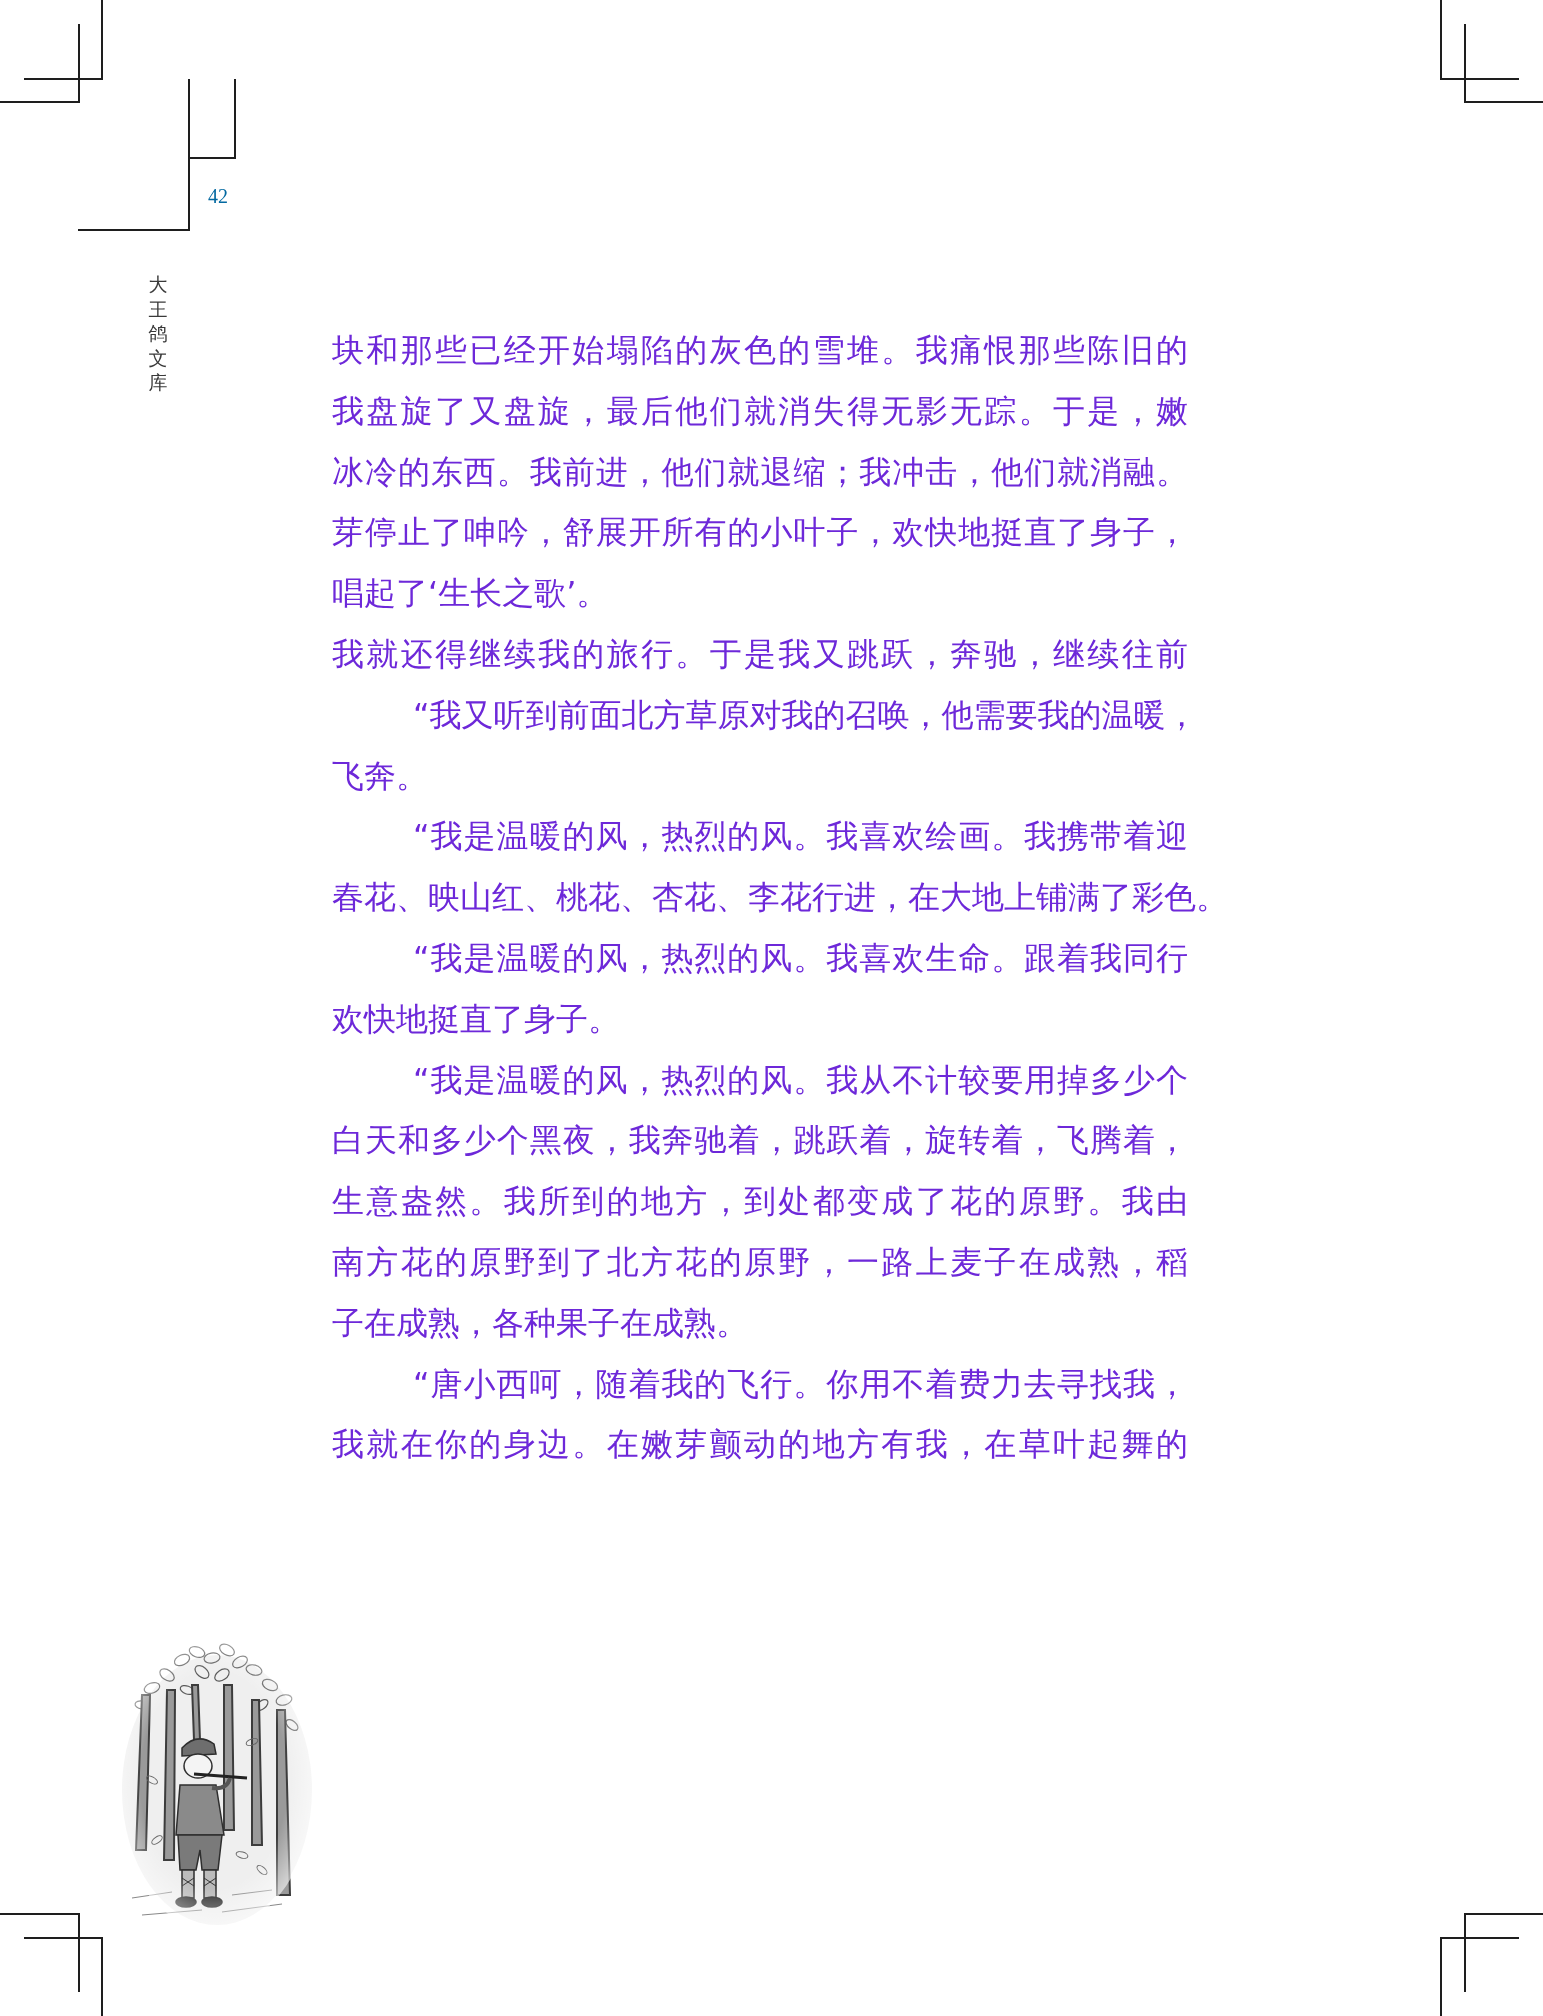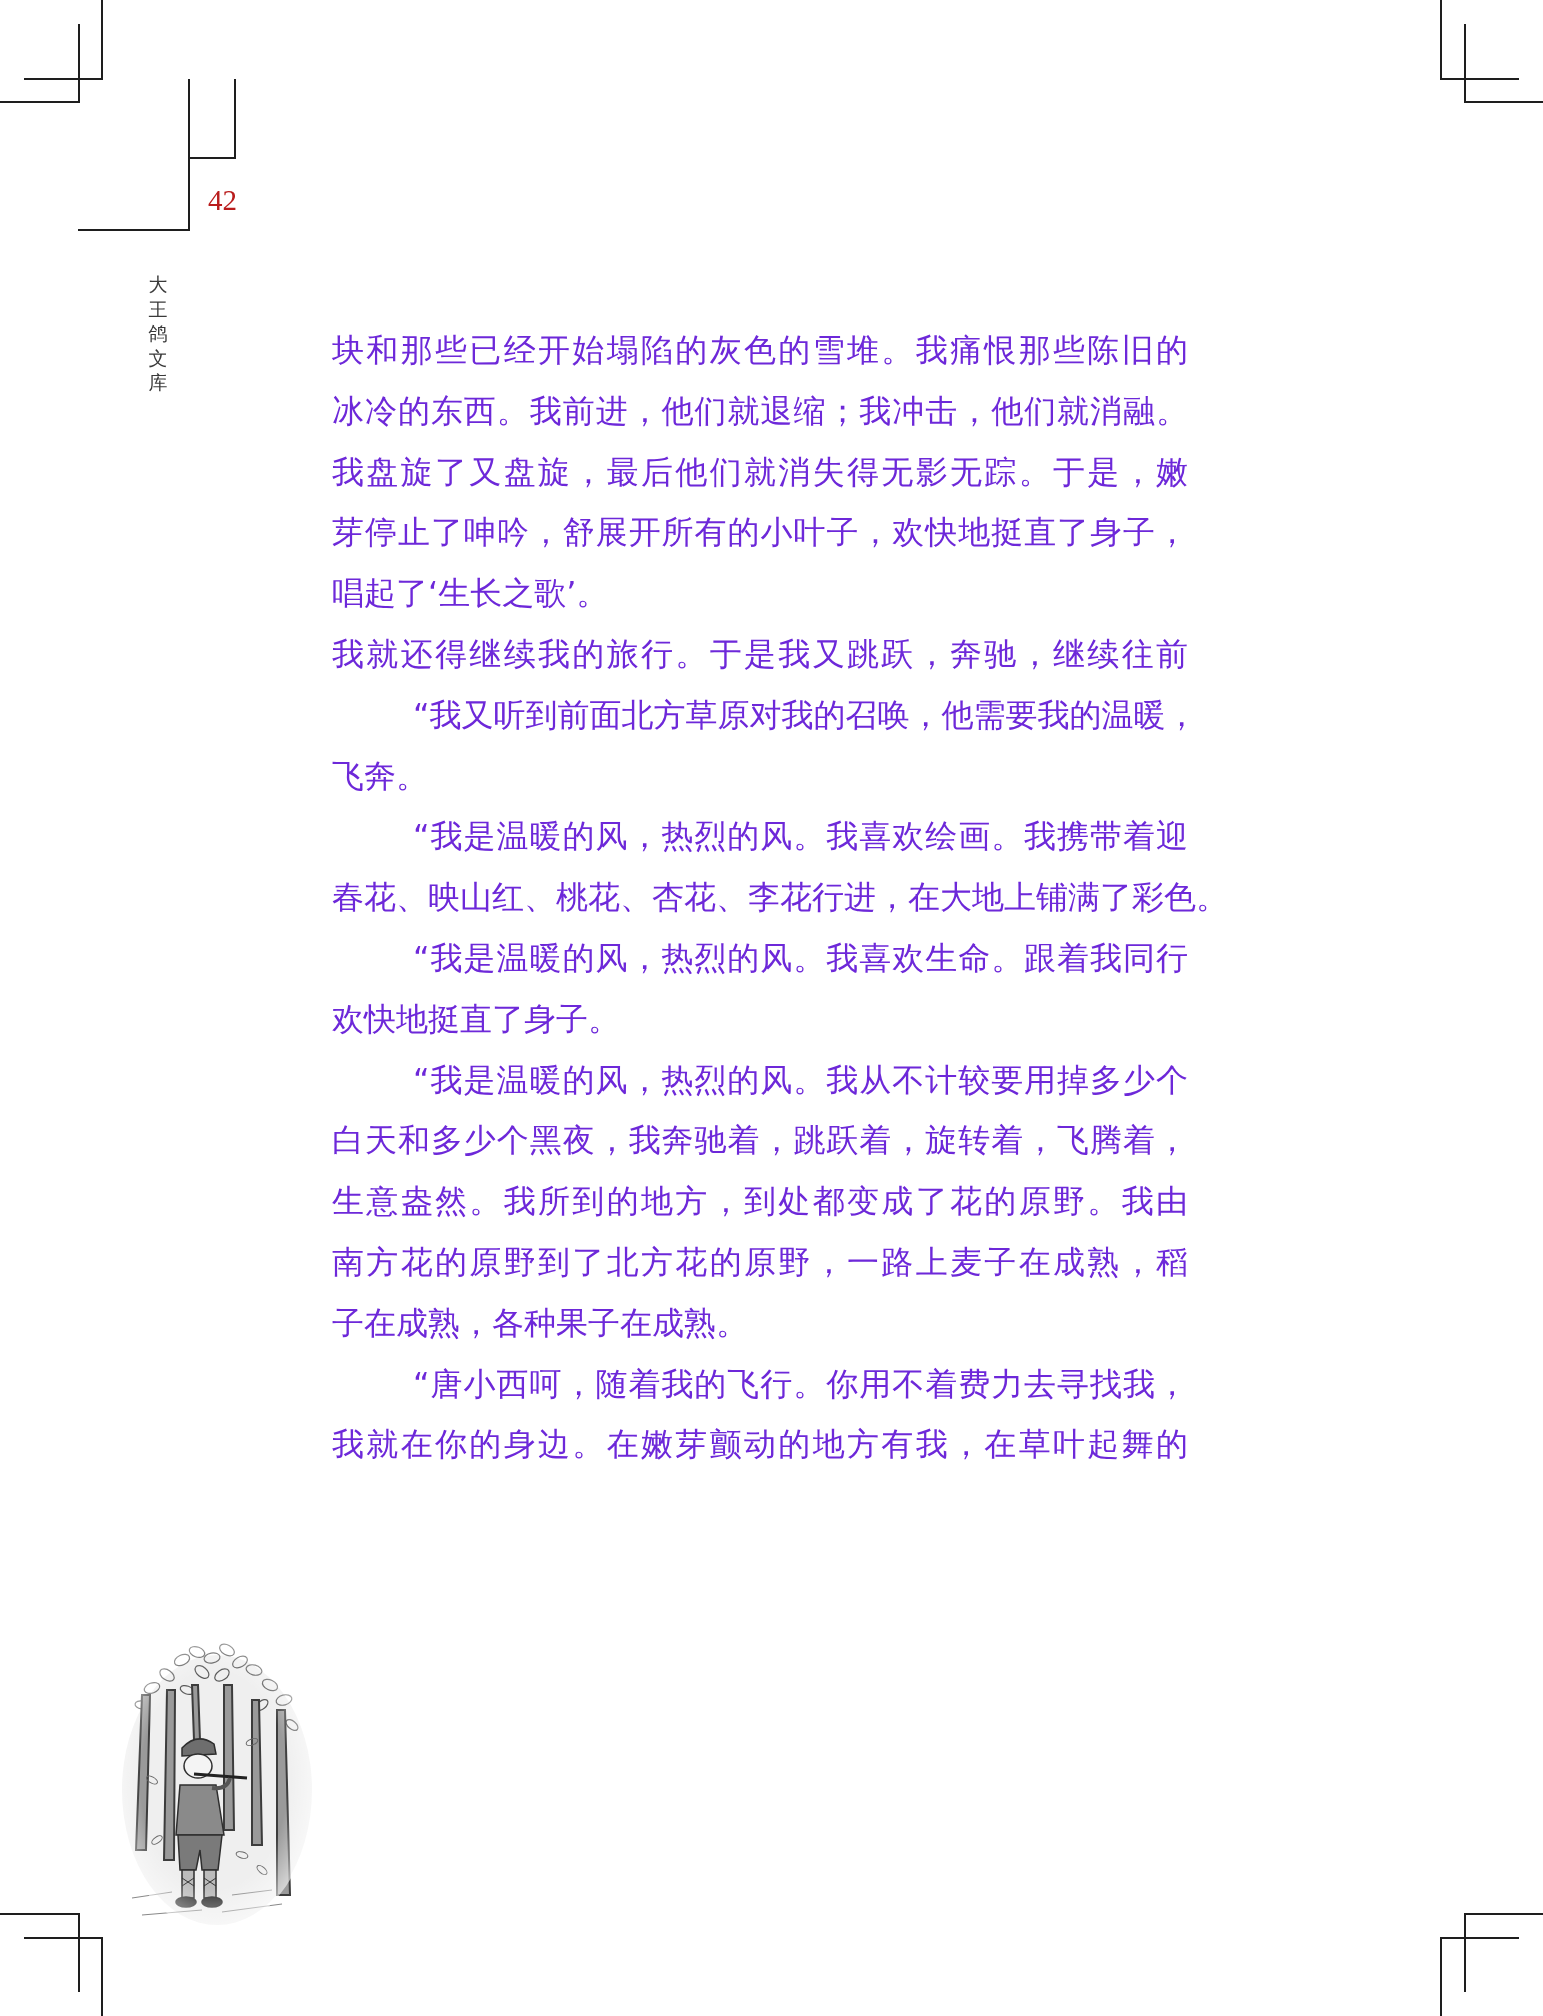--- a/index.html
+++ b/index.html
@@ -12,22 +12,22 @@
     color: #2a2a2a;
   }
   .mark { position: absolute; background: #1e1e1e; }
   .h { height: 2px; }
   .v { width: 2px; }
 
   .page-number {
     position: absolute;
     left: 208px; top: 186px;
     font-family: "Liberation Serif", "DejaVu Serif", serif;
-    font-size: 29px;
-    color: #b91c1c;
+    font-size: 20px;
+    color: #0369a1;
     letter-spacing: 0px;
     line-height: 1;
   }
   .series-label {
     position: absolute;
     left: 146px; top: 272px;
     width: 24px;
     font-family: "DejaVu Sans", sans-serif;
     font-size: 19px;
     line-height: 24.5px;
@@ -94,22 +94,22 @@
 <div class="series-label">
   <span>大</span>
   <span>王</span>
   <span>鸽</span>
   <span>文</span>
   <span>库</span>
 </div>
 
 <div class="body-text">
   <span class="line">块和那些已经开始塌陷的灰色的雪堆。我痛恨那些陈旧的</span>
+  <span class="line">我盘旋了又盘旋，最后他们就消失得无影无踪。于是，嫩</span>
   <span class="line">冰冷的东西。我前进，他们就退缩；我冲击，他们就消融。</span>
-  <span class="line">我盘旋了又盘旋，最后他们就消失得无影无踪。于是，嫩</span>
   <span class="line">芽停止了呻吟，舒展开所有的小叶子，欢快地挺直了身子，</span>
   <span class="line last">唱起了‘生长之歌’。</span>
   <span class="line">我就还得继续我的旅行。于是我又跳跃，奔驰，继续往前</span>
   <span class="line indent">“我又听到前面北方草原对我的召唤，他需要我的温暖，</span>
   <span class="line last">飞奔。</span>
   <span class="line indent">“我是温暖的风，热烈的风。我喜欢绘画。我携带着迎</span>
   <span class="line">春花、映山红、桃花、杏花、李花行进，在大地上铺满了彩色。</span>
   <span class="line indent">“我是温暖的风，热烈的风。我喜欢生命。跟着我同行</span>
   <span class="line last">欢快地挺直了身子。</span>
   <span class="line indent">“我是温暖的风，热烈的风。我从不计较要用掉多少个</span>

